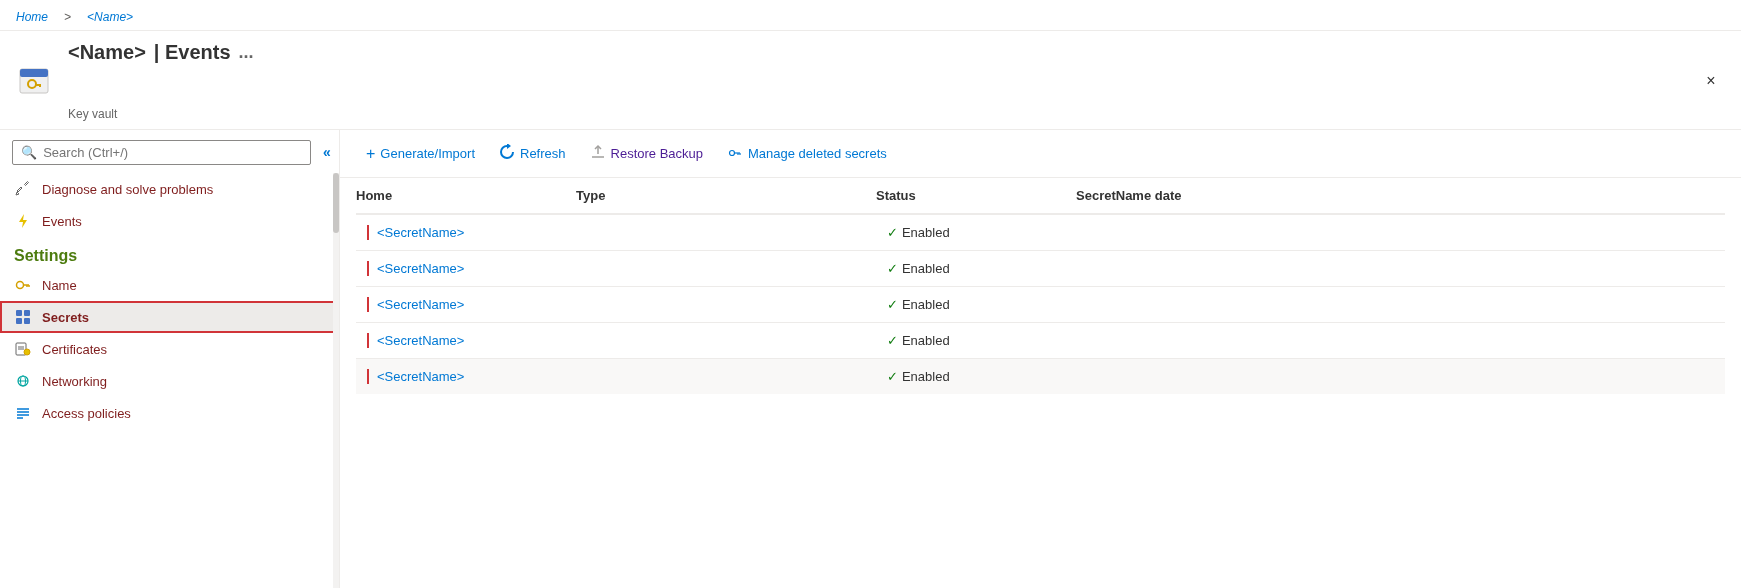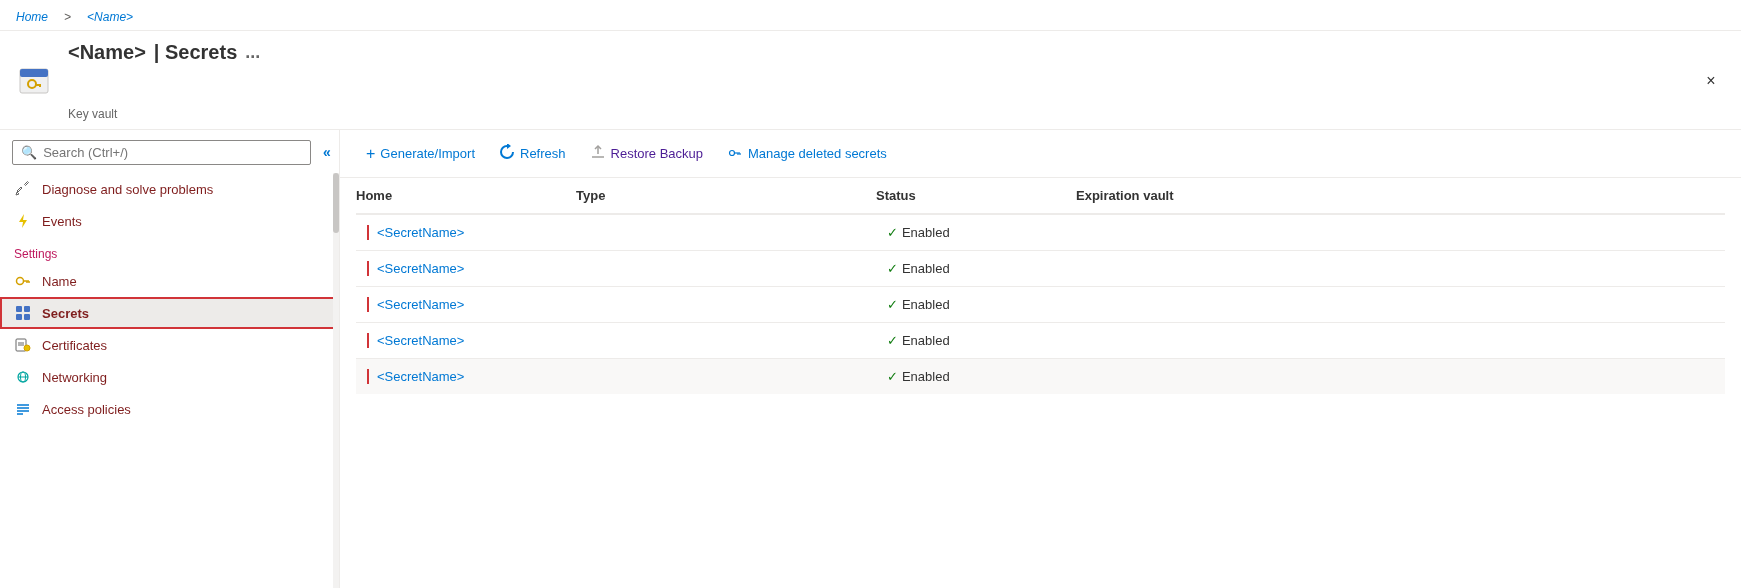--- a/index.html
+++ b/index.html
@@ -67,21 +67,21 @@
 
     .sidebar-item {
       display: flex; align-items: center; padding: 8px 14px;
       cursor: pointer; gap: 10px; font-size: 13px; color: #7f1d1d;
     }
     .sidebar-item.active { background: #edebe9; font-weight: 600; }
     .sidebar-item.selected-outline { outline: 2px solid #d13438; outline-offset: -2px; }
     .sidebar-item .item-icon { width: 18px; flex-shrink: 0; display: flex; align-items: center; justify-content: center; }
 
     .sidebar-section-header {
-      padding: 10px 14px 4px 14px; font-size: 12px; font-weight: 400; color: #be185d;
+      padding: 10px 14px 4px 14px; font-size: 16px; font-weight: 700; color: #4d7c0f;
     }
 
     
     .content { flex: 1; display: flex; flex-direction: column; overflow: hidden; }
 
     .toolbar {
       display: flex; align-items: center; padding: 8px 16px; gap: 4px;
       border-bottom: 1px solid #edebe9;
     }
     .toolbar-btn {
@@ -134,21 +134,21 @@
       <rect x="2" y="6" width="28" height="24" rx="2" fill="#f0f0f0" stroke="#c8c6c4" stroke-width="1"></rect>
       <rect x="2" y="6" width="28" height="8" rx="2" fill="#4472c4"></rect>
       <circle cx="14" cy="21" r="4" fill="none" stroke="#d4a000" stroke-width="2"></circle>
       <rect x="17" y="21" width="6" height="2" fill="#d4a000"></rect>
       <rect x="21" y="21" width="2" height="3" fill="#d4a000"></rect>
     </svg>
   </div>
   <div class="header-title">
     <h1>
       <span>&lt;Name&gt;</span>
-      <span> | Secrets</span>
+      <span> | Events</span>
       <span class="ellipsis">...</span>
     </h1>
     <div class="subtitle">Key vault</div>
   </div>
   <button class="close-btn">×</button>
 </div>
 
 <div class="main-container">
 
   <div class="sidebar">
@@ -288,21 +288,21 @@
       </button>
     </div>
 
     <div class="table-container">
       <table>
         <thead>
           <tr>
             <th class="name-col">Home</th>
             <th class="type-col">Type</th>
             <th class="status-col">Status</th>
-            <th class="expiry-col">Expiration vault</th>
+            <th class="expiry-col">SecretName date</th>
           </tr>
         </thead>
         <tbody id="secrets-tbody">
         <tr>
               <td><span class="name-cell" style="color: rgb(0, 120, 212); cursor: pointer;">&lt;SecretName&gt;</span></td>
               <td></td>
               <td>
                 <span class="status-enabled"><span class="check-icon">✓</span> Enabled</span>
               </td>
               <td></td>

